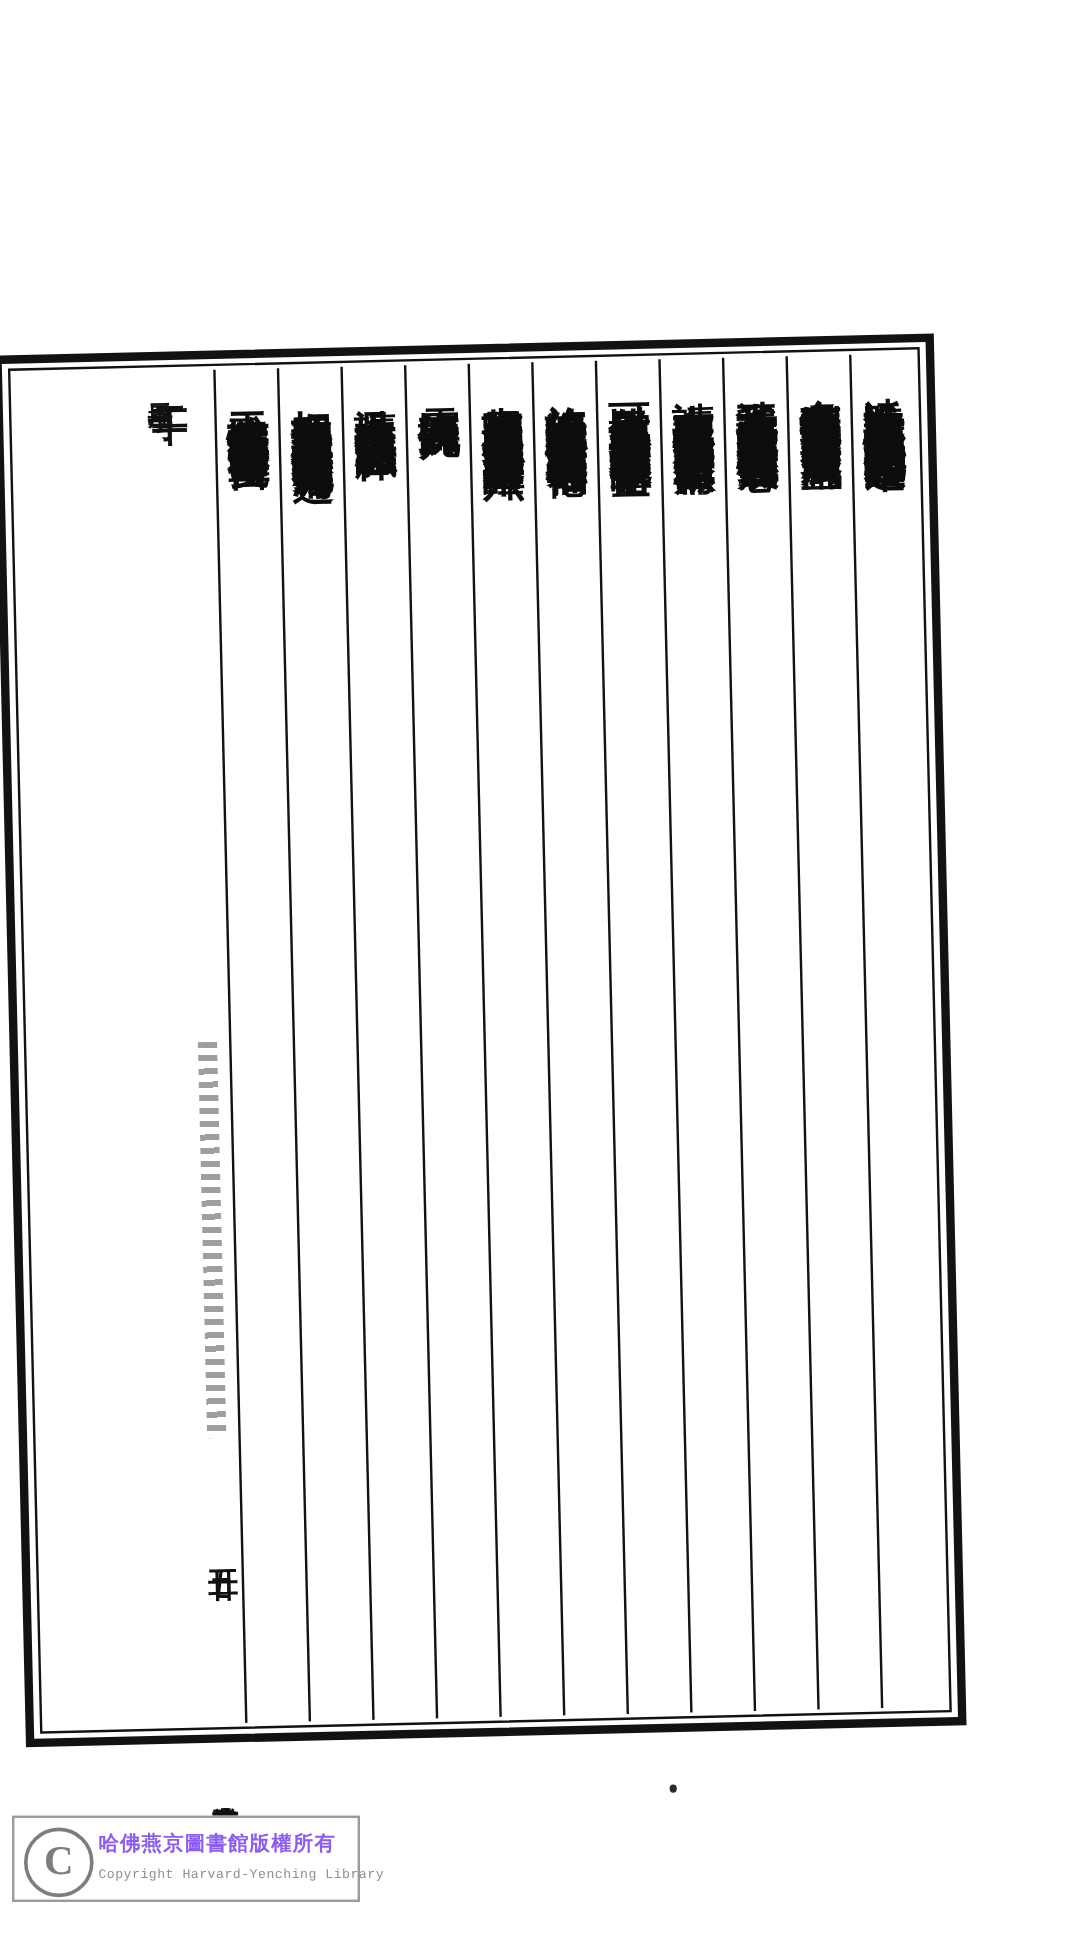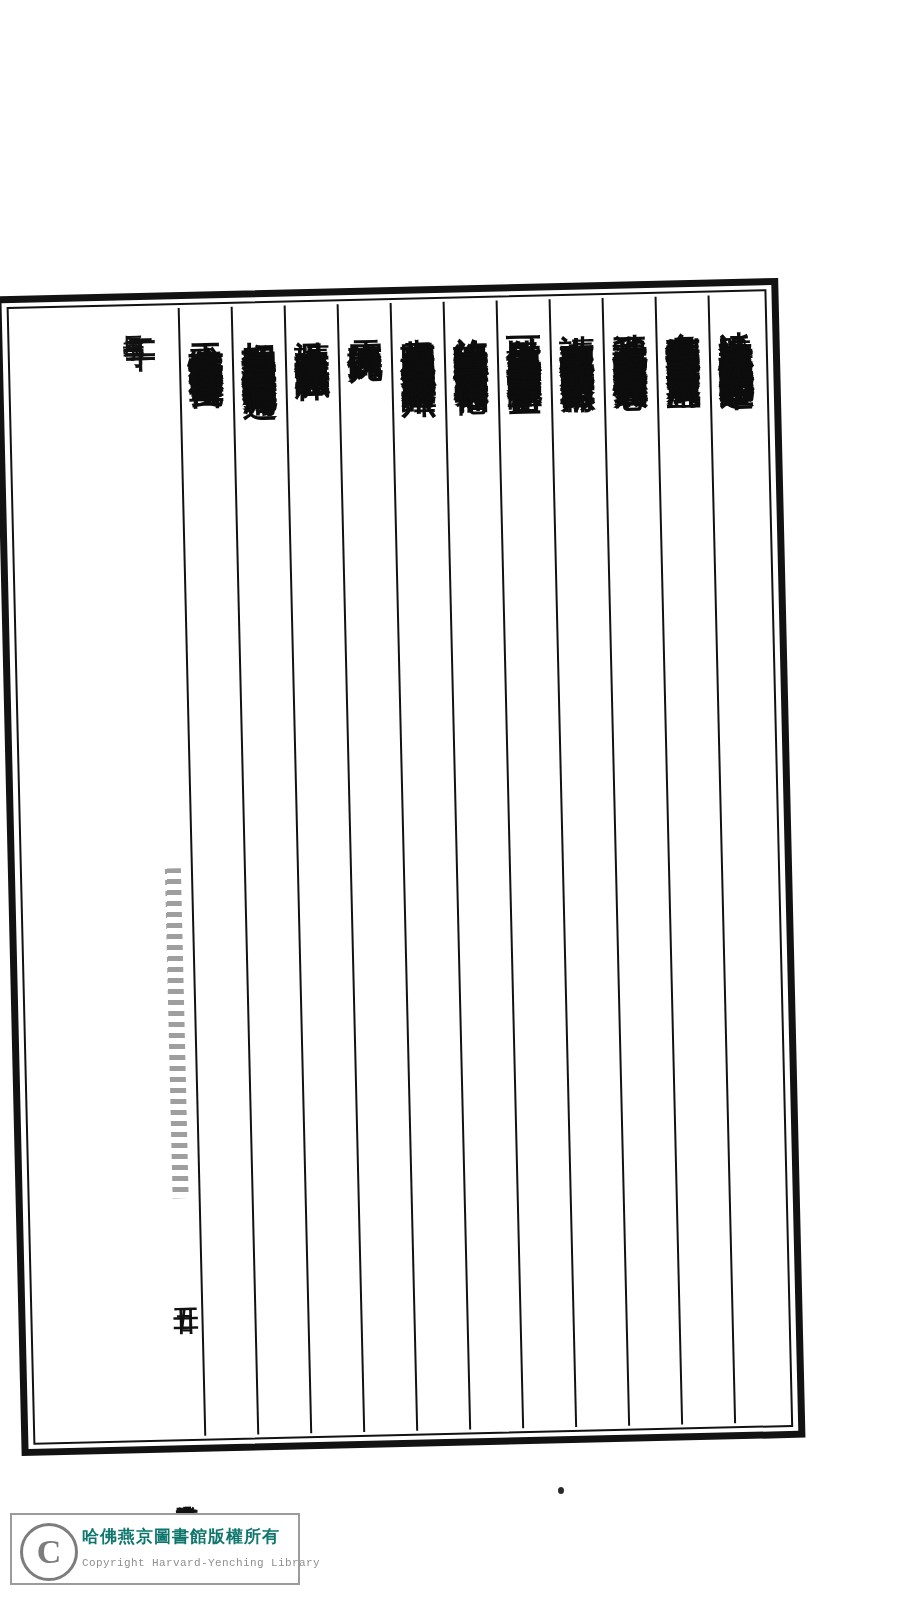--- a/index.html
+++ b/index.html
@@ -188,21 +188,21 @@
     align-items: center;
     justify-content: center;
     font-family: "Liberation Serif", serif;
   }
   #stamp-cjk {
     position: absolute;
     left: 70px;
     top: 10px;
     font-size: 17px;
     letter-spacing: 1px;
-    color: #0f766e;
+    color: #8b5cf6;
     font-weight: bold;
     white-space: nowrap;
   }
   #stamp-en {
     position: absolute;
     left: 70px;
     top: 42px;
     font-size: 11px;
     letter-spacing: .4px;
     color: #8f8f8f;

